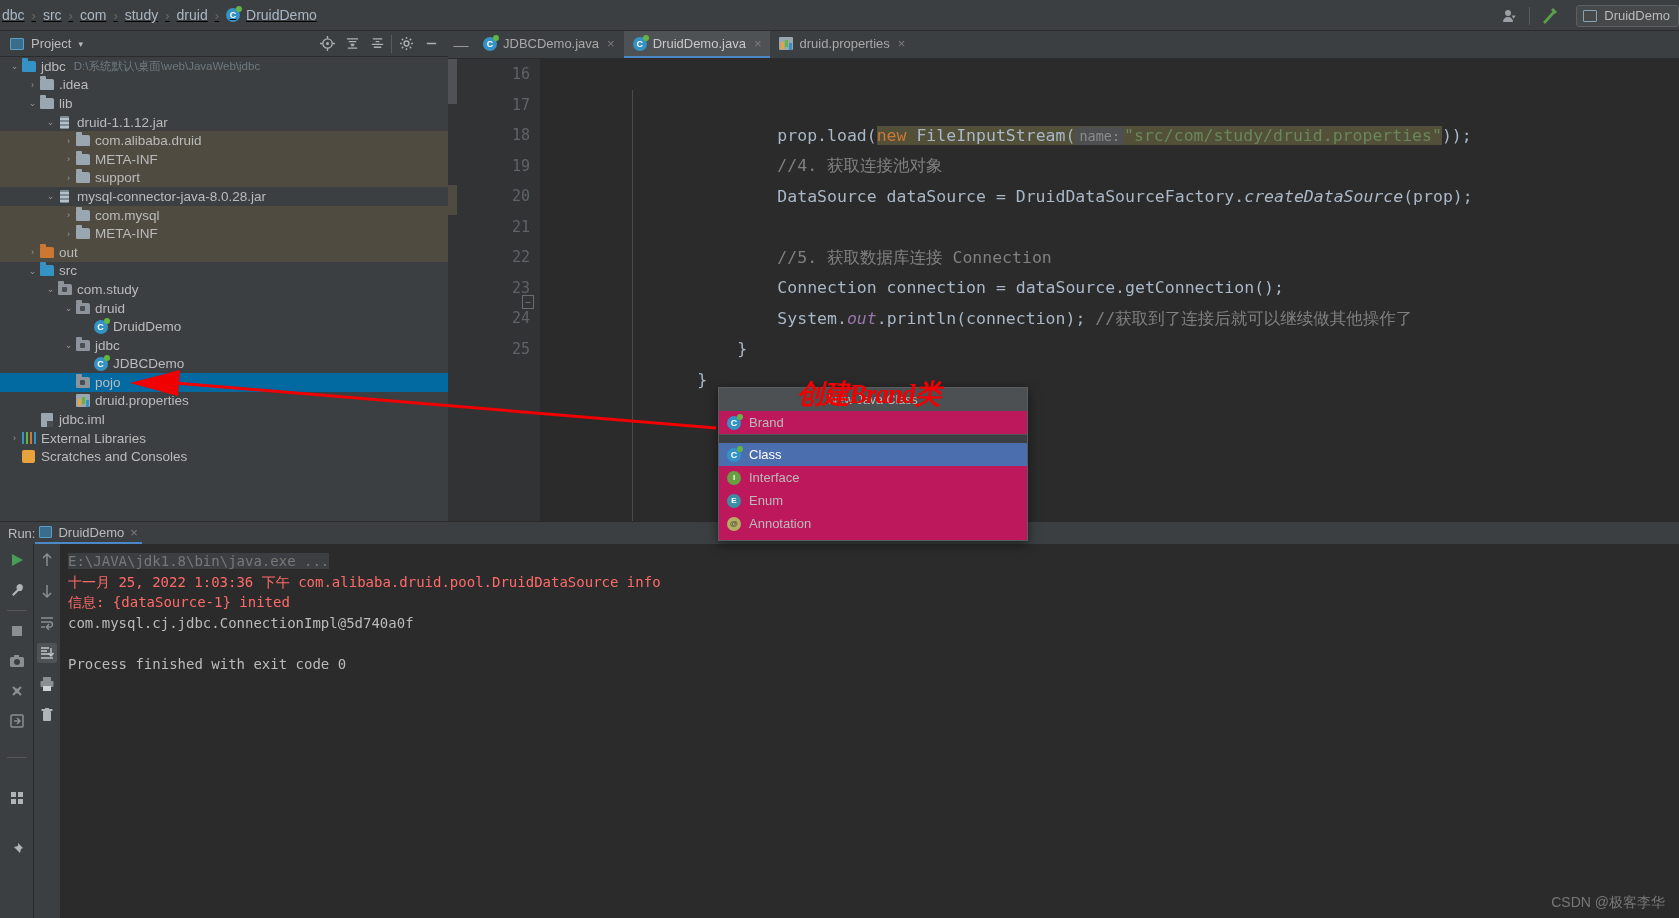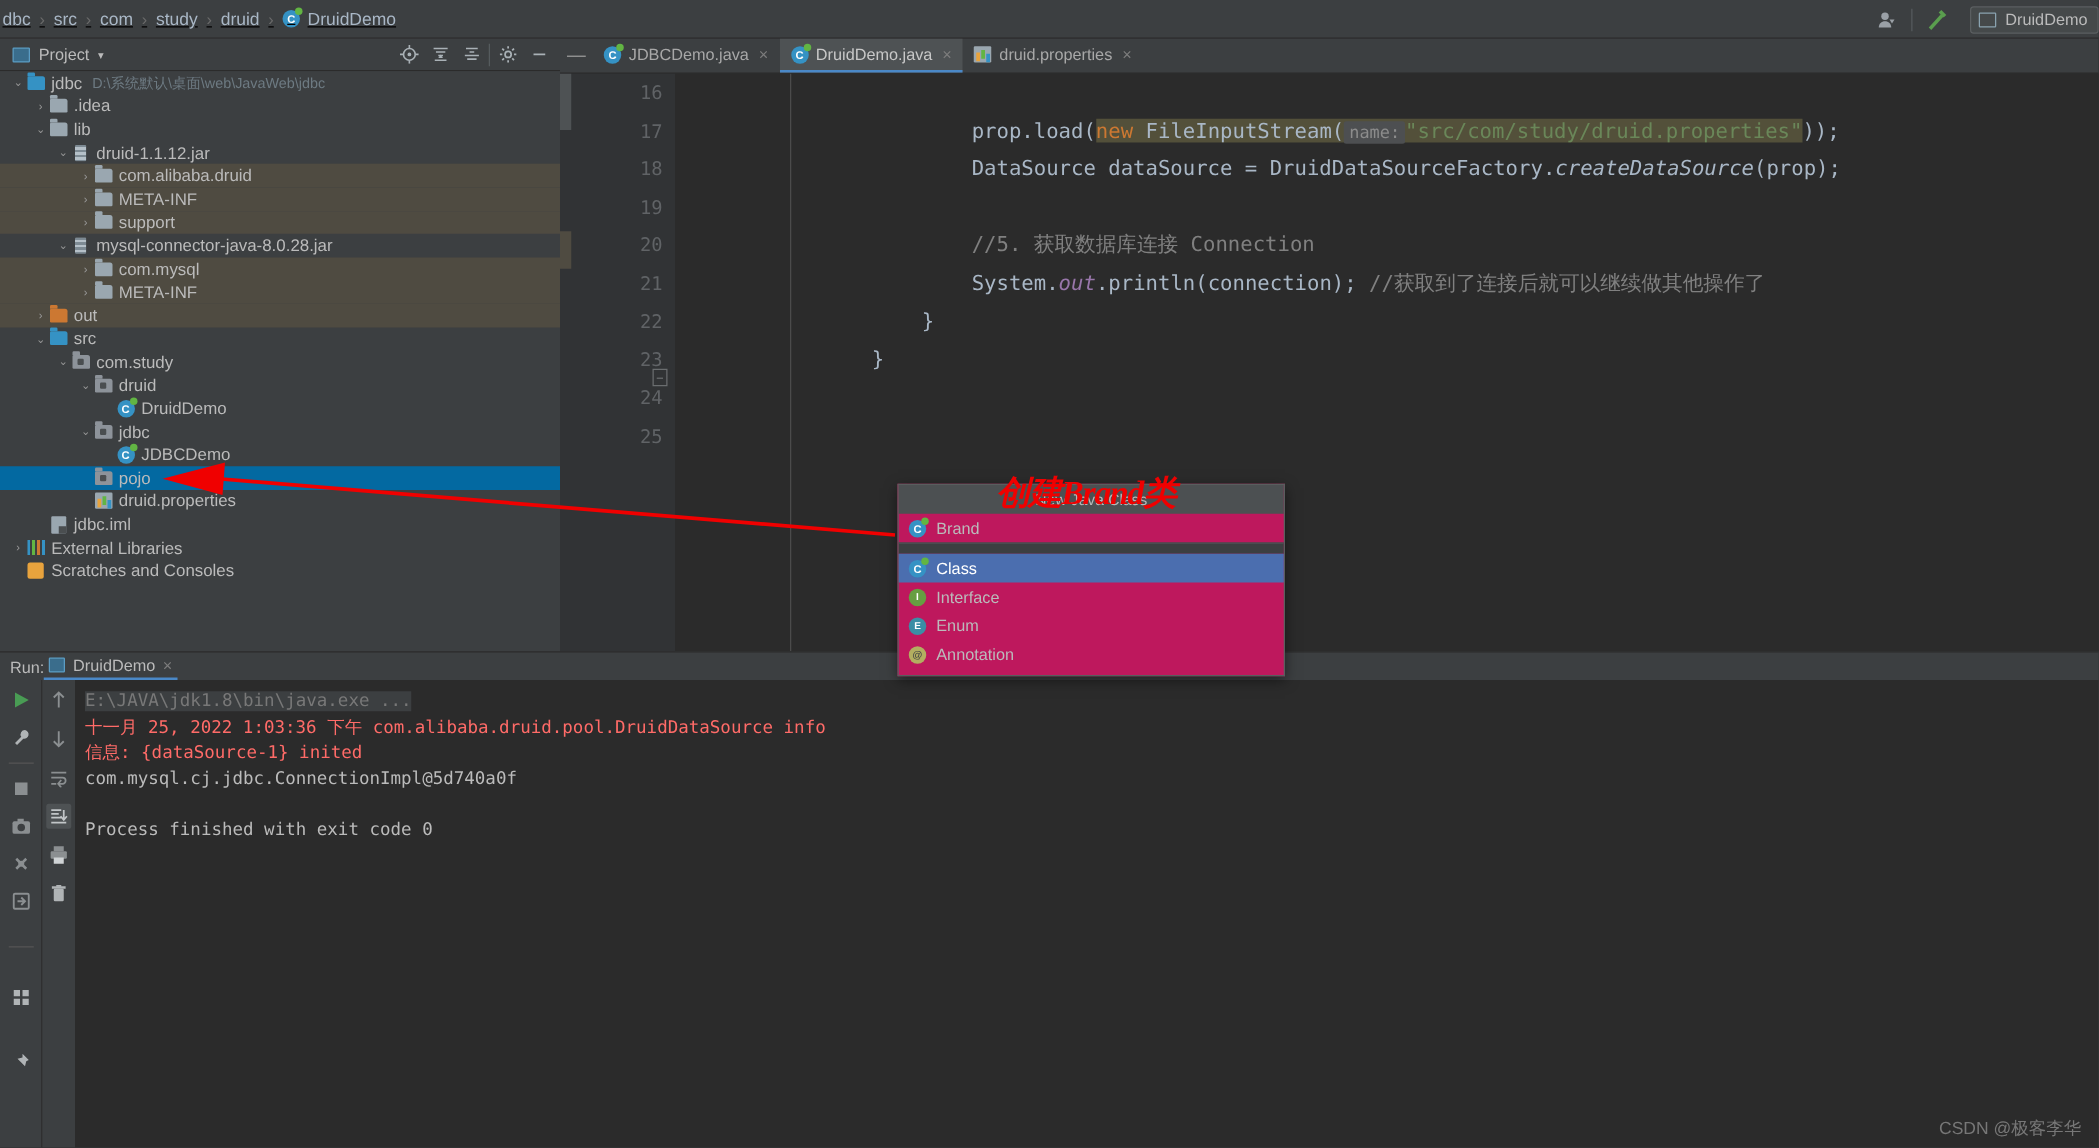--- a/index.html
+++ b/index.html
@@ -139,21 +139,21 @@
     color:#606366; font-size:15px; font-family:"DejaVu Sans Mono", monospace;
   }
   .gutter-strip { position:absolute; left:0; top:0; width:9px; height:45px; background:#4e5254;}
   .gutter-strip2 { position:absolute; left:0; top:126px; width:9px; height:30px; background:#4f4b41;}
   .foldmark {
     position:absolute; right:6px; top:236px; width:12px; height:14px;
     border:1px solid #6a6d6f; color:#8a8d8f; font-size:9px; text-align:center; line-height:12px;
   }
   .codeflow {
     flex:1; position:relative; padding-left: 8px;
-    font-family:"DejaVu Sans Mono", monospace; font-size:16.5px;
+    font-family:"DejaVu Sans Mono", monospace; font-size:16.5px;margin-top:31px;
   }
   .cline { height:30.5px; line-height:30.5px; white-space:pre; color:#a9b7c6; }
   .k-kw { color:#cc7832; }
   .k-str { color:#6a8759; }
   .k-cmt { color:#808080; }
   .k-cls { color:#a9b7c6; }
   .k-mth-it { color:#a9b7c6; font-style:italic; }
   .k-fld-it { color:#9876aa; font-style:italic; }
   .hint {
     background:#4d4f51; color:#8c8c8c; font-size:13.5px; padding:1px 4px; border-radius:2px;
@@ -525,25 +525,31 @@
         <div class="ln">25</div>
         <div class="foldmark">–</div>
       </div>
 
       <div class="codeflow">
         <div class="indentguide" style="left:92px"></div>
         <div class="cline">
           <span style="padding-left:130px"></span><span class="k-cls">prop.load(</span><span class="strbg"><span class="k-kw">new</span><span class="k-cls"> FileInputStream(</span><span class="hint">name:</span><span class="k-str">"src/com/study/druid.properties"</span></span><span class="k-cls">));</span>
         </div>
         <div class="cline">
+          <span style="padding-left:130px"></span><span class="k-cmt">//4. 获取连接池对象</span>
+        </div>
+        <div class="cline">
           <span style="padding-left:130px"></span><span class="k-cls">DataSource dataSource = DruidDataSourceFactory.</span><span class="k-mth-it">createDataSource</span><span class="k-cls">(prop);</span>
         </div>
         <div class="cline"></div>
         <div class="cline">
           <span style="padding-left:130px"></span><span class="k-cmt">//5. 获取数据库连接 Connection</span>
+        </div>
+        <div class="cline">
+          <span style="padding-left:130px"></span><span class="k-cls">Connection connection = dataSource.getConnection();</span>
         </div>
         <div class="cline">
           <span style="padding-left:130px"></span><span class="k-cls">System.</span><span class="k-fld-it">out</span><span class="k-cls">.println(connection);</span><span> </span><span class="k-cmt">//获取到了连接后就可以继续做其他操作了</span>
         </div>
         <div class="cline">
           <span style="padding-left:90px"></span><span class="k-cls">}</span>
         </div>
         <div class="cline">
           <span style="padding-left:50px"></span><span class="k-cls">}</span>
         </div>

